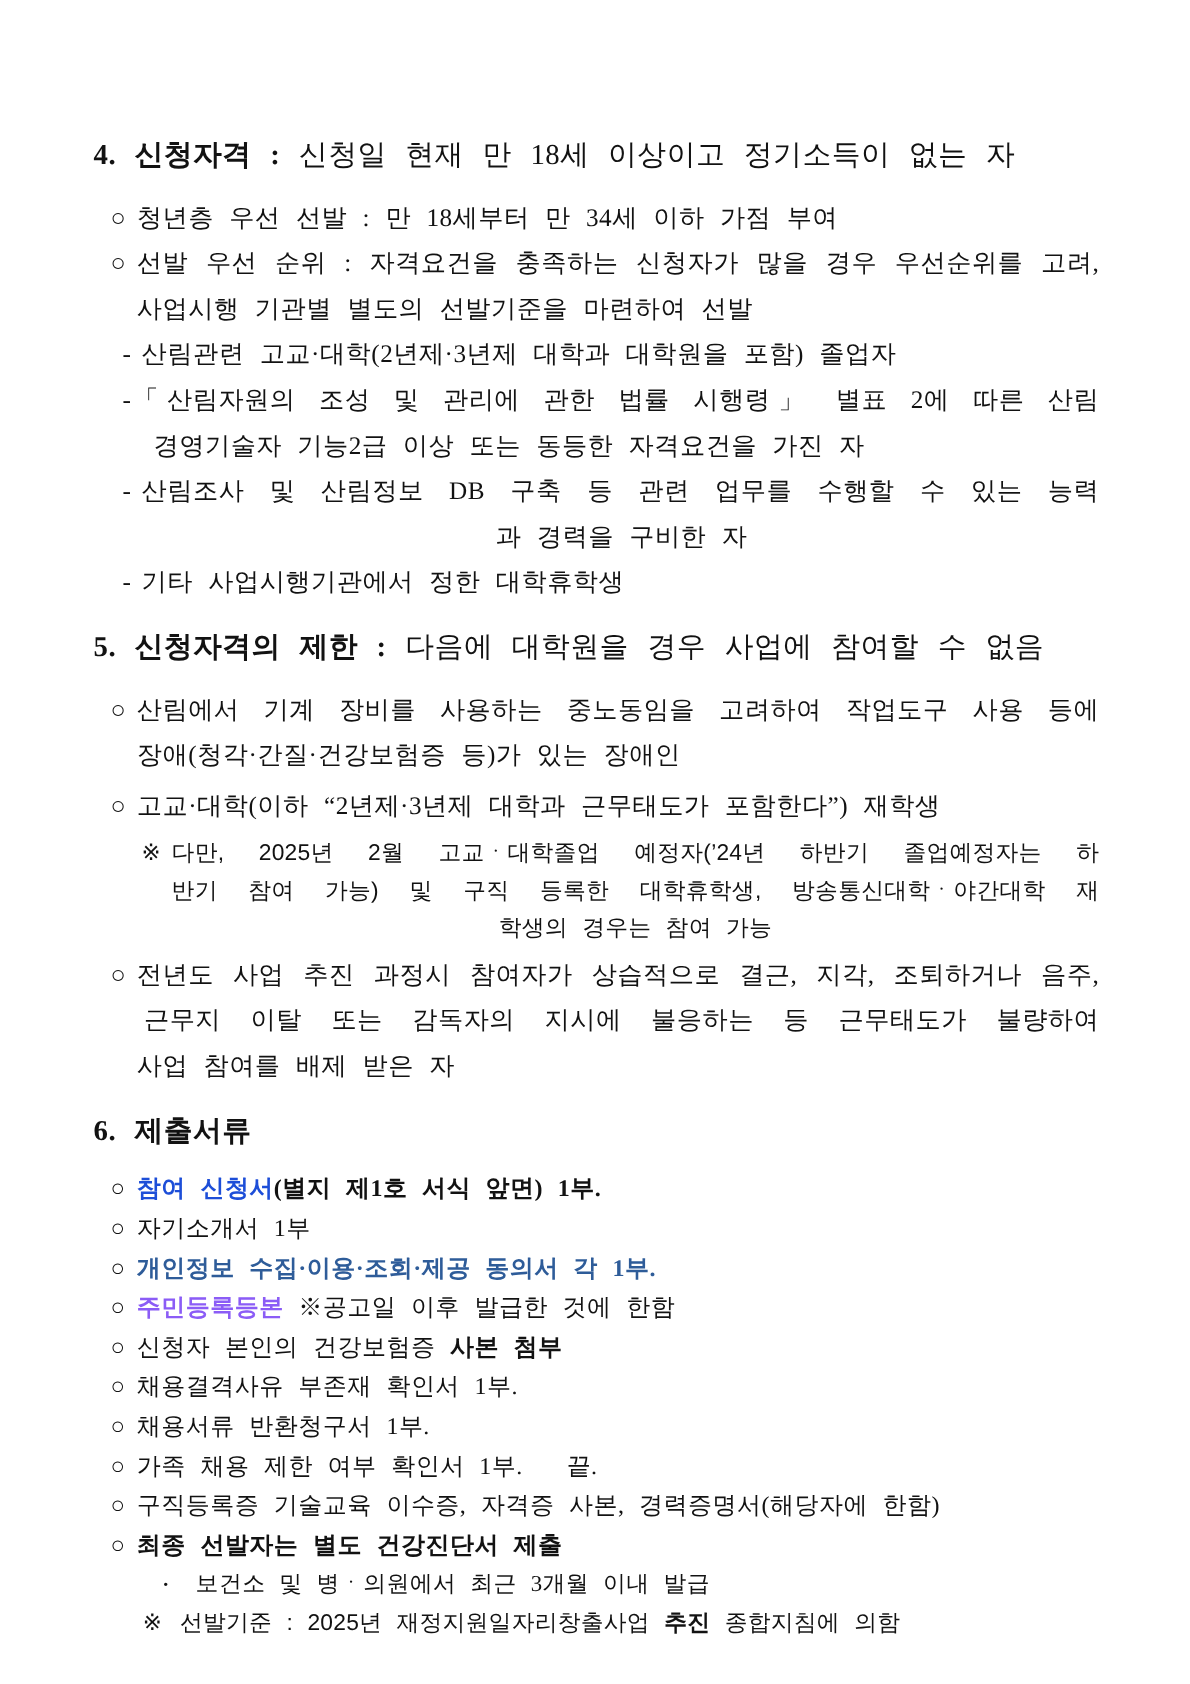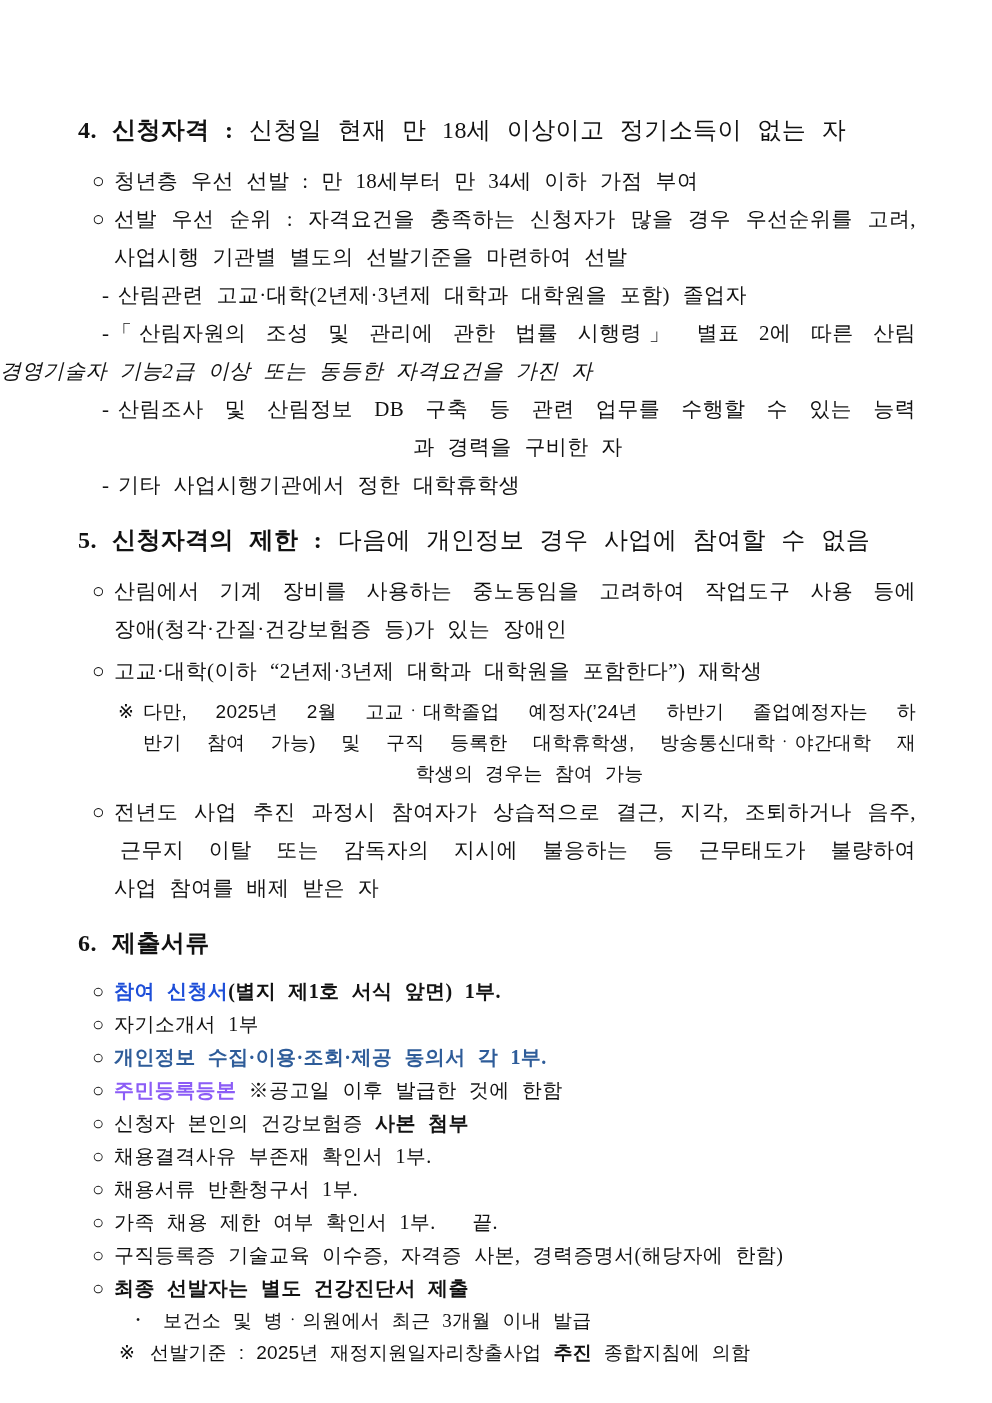--- a/index.html
+++ b/index.html
@@ -56,38 +56,38 @@
       </div>
       <div class="block body">
         <div class="row j" style="padding-left: 114px; padding-right: 76px;"><span class="marker" style="left: 92px;">○</span><span class="txt"><span>선발 우선 순위 : 자격요건을 충족하는 신청자가 많을 경우 우선순위를 고려,</span></span></div>
         <div class="row" style="padding-left: 114px; padding-right: 76px;"><span class="txt"><span>사업시행 기관별 별도의 선발기준을 마련하여 선발</span></span></div>
       </div>
       <div class="block body">
         <div class="row" style="padding-left: 118px; padding-right: 76px;"><span class="marker" style="left: 102px;">-</span><span class="txt"><span>산림관련 고교·대학(2년제·3년제 대학과 대학원을 포함) 졸업자</span></span></div>
       </div>
       <div class="block body">
         <div class="row j" style="padding-left: 111px; padding-right: 76px;"><span class="marker" style="left: 102px;">-</span><span class="txt"><span>「산림자원의 조성 및 관리에 관한 법률 시행령」  별표 2에 따른 산림</span></span></div>
-        <div class="row" style="padding-right: 76px; font-style: italic;"><span class="txt"><span>경영기술자 기능2급 이상 또는 동등한 자격요건을 가진 자</span></span></div>
+        <div class="row" style="padding-left: 128px; padding-right: 76px;"><span class="txt"><span>경영기술자 기능2급 이상 또는 동등한 자격요건을 가진 자</span></span></div>
       </div>
       <div class="block body">
         <div class="row j" style="padding-left: 118px; padding-right: 76px;"><span class="marker" style="left: 102px;">-</span><span class="txt"><span>산림조사 및 산림정보 DB 구축 등 관련 업무를 수행할 수 있는 능력</span></span></div>
         <div class="row" style="padding-left: 120px; padding-right: 76px; text-align: center;"><span class="txt"><span>과 경력을 구비한 자</span></span></div>
       </div>
       <div class="block body">
         <div class="row" style="padding-left: 118px; padding-right: 76px;"><span class="marker" style="left: 102px;">-</span><span class="txt"><span>기타 사업시행기관에서 정한 대학휴학생</span></span></div>
       </div>
       <div class="block hdr">
-        <div class="row" style="padding-left: 112px; padding-right: 76px;"><span class="marker b" style="left: 78px;">5.</span><span class="txt"><span class="b">신청자격의 제한 : </span><span>다음에 개인정보 경우 사업에 참여할 수 없음</span></span></div>
+        <div class="row" style="padding-left: 112px; padding-right: 76px;"><span class="marker b" style="left: 78px;">5.</span><span class="txt"><span class="b">신청자격의 제한 : </span><span>다음에 대학원을 경우 사업에 참여할 수 없음</span></span></div>
       </div>
       <div class="block body">
         <div class="row j" style="padding-left: 114px; padding-right: 76px;"><span class="marker" style="left: 92px;">○</span><span class="txt"><span>산림에서 기계 장비를 사용하는 중노동임을 고려하여 작업도구 사용 등에</span></span></div>
         <div class="row" style="padding-left: 114px; padding-right: 76px;"><span class="txt"><span>장애(청각·간질·건강보험증 등)가 있는 장애인</span></span></div>
       </div>
       <div class="block body" style="margin-top: 4px;">
-        <div class="row" style="padding-left: 114px; padding-right: 76px;"><span class="marker" style="left: 92px;">○</span><span class="txt"><span>고교·대학(이하 “2년제·3년제 대학과 대학원을 포함한다”) 재학생</span></span></div>
+        <div class="row" style="padding-left: 114px; padding-right: 76px;"><span class="marker" style="left: 92px;">○</span><span class="txt"><span>고교·대학(이하 “2년제·3년제 대학과 근무태도가 포함한다”) 재학생</span></span></div>
       </div>
       <div class="block note" style="margin-top: 6px;">
         <div class="row j" style="padding-left: 143px; padding-right: 76px;"><span class="marker" style="left: 118px;">※</span><span class="txt"><span>다만, 2025년 2월 고교ㆍ대학졸업 예정자(’24년 하반기 졸업예정자는 하</span></span></div>
         <div class="row j" style="padding-left: 143px; padding-right: 76px;"><span class="txt"><span>반기 참여 가능) 및 구직 등록한 대학휴학생, 방송통신대학ㆍ야간대학 재</span></span></div>
         <div class="row" style="padding-left: 143px; padding-right: 76px; text-align: center;"><span class="txt"><span>학생의 경우는 참여 가능</span></span></div>
       </div>
       <div class="block body" style="margin-top: 4px;">
         <div class="row j" style="padding-left: 114px; padding-right: 76px;"><span class="marker" style="left: 92px;">○</span><span class="txt"><span>전년도 사업 추진 과정시 참여자가 상습적으로 결근, 지각, 조퇴하거나 음주,</span></span></div>
         <div class="row j" style="padding-left: 120px; padding-right: 76px;"><span class="txt"><span>근무지 이탈 또는 감독자의 지시에 불응하는 등 근무태도가 불량하여</span></span></div>
         <div class="row" style="padding-left: 114px; padding-right: 32px;"><span class="txt"><span>사업 참여를 배제 받은 자</span></span></div>

